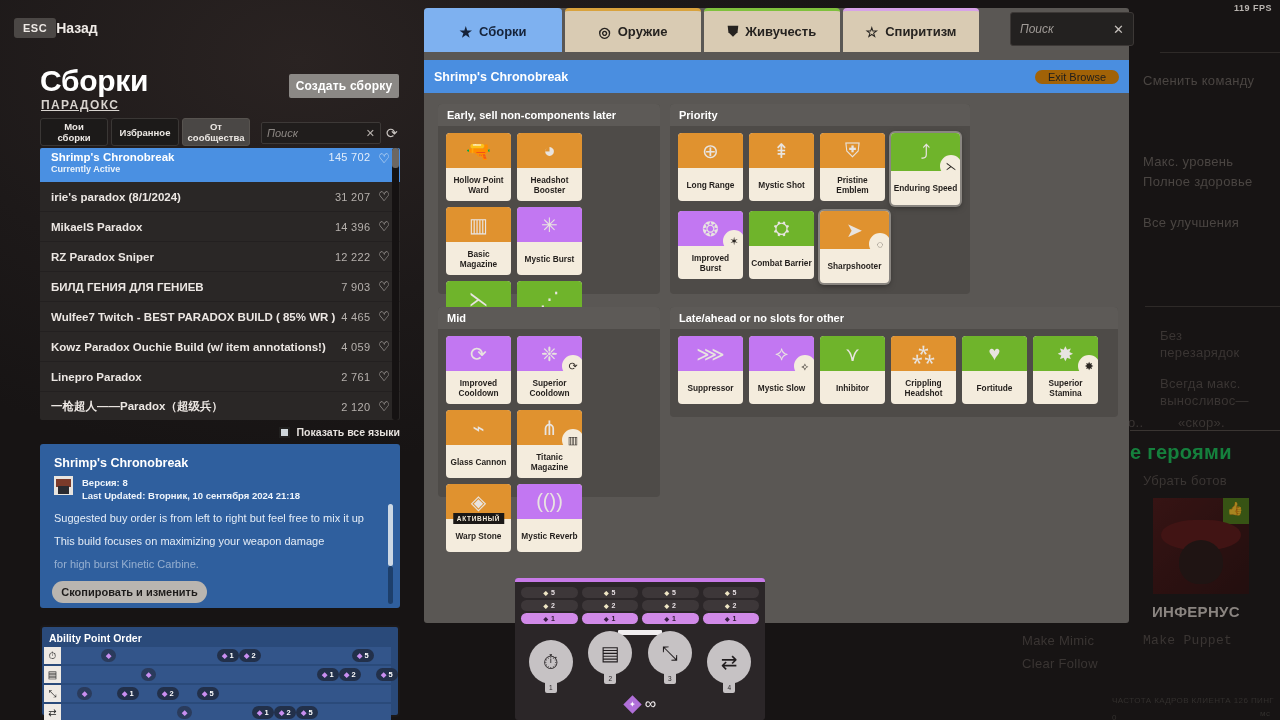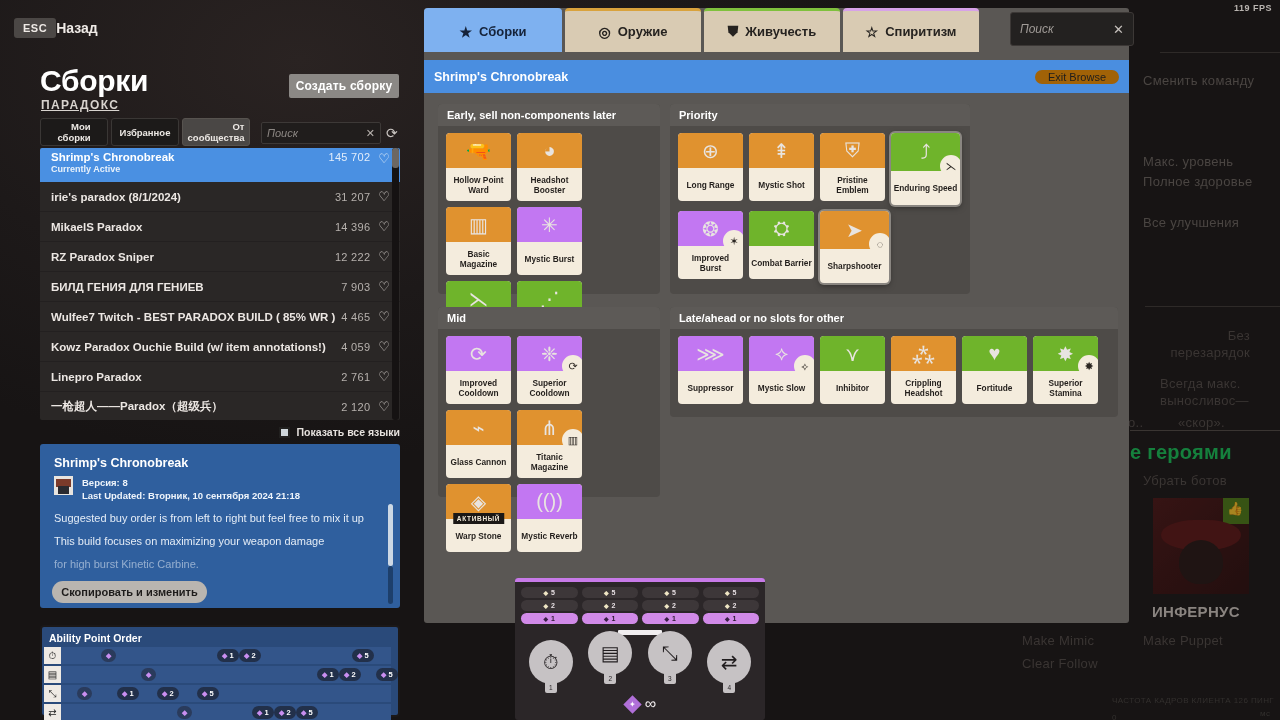--- a/index.html
+++ b/index.html
@@ -37,21 +37,21 @@
 
   
   #title{ position:absolute; left:40px; top:64px; font-size:30px; font-weight:bold; letter-spacing:-.3px; color:#fff;}
   #subtitle{ position:absolute; left:41px; top:98px; font-size:12px; font-weight:bold; letter-spacing:1.4px; color:#d8d3ce;text-decoration:underline;}
   #createbtn{ position:absolute; left:289px; top:74px; width:110px; height:24px; background:#8b8885;
               color:#fff; font-size:12px; font-weight:bold; display:flex; align-items:center; justify-content:center;
               border-radius:2px; letter-spacing:.2px;}
 
   #segrow{ position:absolute; left:40px; top:118px; display:flex; gap:3px; align-items:stretch;}
   .seg{ width:68px; height:28px; background:#1c1a19; border:1px solid #3a3735; border-radius:3px;
-        display:flex; align-items:center; justify-content:center; text-align:right;
+        display:flex; align-items:center; justify-content:center; text-align:center;
         font-size:9.5px; font-weight:bold; color:#ece8e4; line-height:11px;}
   .seg.active{ background:#4a4745; border-color:#57534f;}
   #searchbox{ position:absolute; left:261px; top:122px; width:120px; height:22px; background:#201d1c;
         border:1px solid #3d3937; border-radius:2px; display:flex; align-items:center; padding:0 5px;}
   #searchbox .ph{ font-size:11px; font-style:italic; color:#8c8783; flex:1;}
   #searchbox .x{ font-size:11px; color:#b6b1ad;}
   #refresh{ position:absolute; left:386px; top:125px; font-size:14px; color:#cbc6c2;}
 
   #listbox{ position:absolute; left:40px; top:148px; width:360px; height:272px;
             background:#2a2726; border-radius:2px; overflow:hidden;}
@@ -170,38 +170,38 @@
 <div id="bg"></div>
 <div id="fps">119 FPS</div>
 <div id="divline1"></div>
 <div id="divline2"></div>
 <div id="divline3"></div>
 
 <div class="bgfaint" style="left:1143px;top:72px;width:120px;">Сменить команду</div>
 <div class="bgfaint" style="left:1143px;top:153px;width:130px;">Макс. уровень</div>
 <div class="bgfaint" style="left:1143px;top:173px;width:110px;">Полное здоровье</div>
 <div class="bgfaint" style="left:1143px;top:214px;width:110px;">Все улучшения</div>
-<div class="bgfaint dim" style="left:1160px;top:327px;width:90px;text-align:right;">Без перезарядок</div>
+<div class="bgfaint dim" style="left:1160px;top:327px;width:90px;">Без перезарядок</div>
 <div class="bgfaint dim" style="left:1160px;top:375px;width:110px;">Всегда макс. выносливос—</div>
 <div class="bgfaint dim" style="left:1178px;top:414px;">«скор».</div>
 <div class="bgfaint dim" style="left:1128px;top:414px;">о..</div>
 <div class="bgfaint big" style="left:1130px;top:444px;">е героями</div>
 <div class="bgfaint dim" style="left:1143px;top:472px;">Убрать ботов</div>
 
 <div id="portrait">
   <div class="green">
       <span class="thumb">👍</span>
     </div>
   <div class="hat"></div>
   <div class="face"></div>
 </div>
 <div class="bgfaint" style="left:1152px;top:603px;font-size:15px;font-weight:bold;color:#8a8480;">ИНФЕРНУС</div>
 <div class="bgfaint dim" style="left:1022px;top:632px;">Make Mimic</div>
 <div class="bgfaint dim" style="left:1022px;top:655px;">Clear Follow</div>
-<div class="bgfaint dim" style="left:1143px;top:632px;">Make Puppet</div>
+<div class="bgfaint dim" style="left:1143px;top:632px;font-family:Liberation Mono, monospace;">Make Puppet</div>
 <div class="bgfaint tiny" style="left:1112px;top:692px;">ЧАСТОТА КАДРОВ КЛИЕНТА  126   ПИНГ  0</div>
 <div class="bgfaint tiny" style="left:1260px;top:705px;">мс</div>
 
 <div id="escrow">
   <div id="esckey">ESC</div>
   <div id="backlbl">Назад</div>
 </div>
 
 <div id="title">Сборки</div>
 <div id="subtitle">ПАРАДОКС</div>

